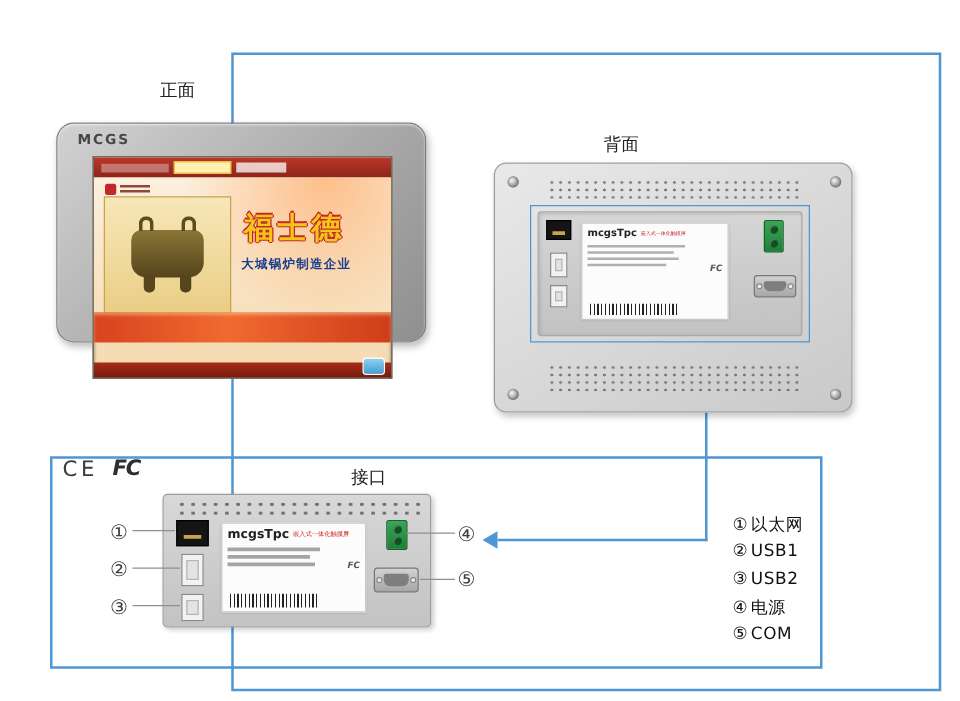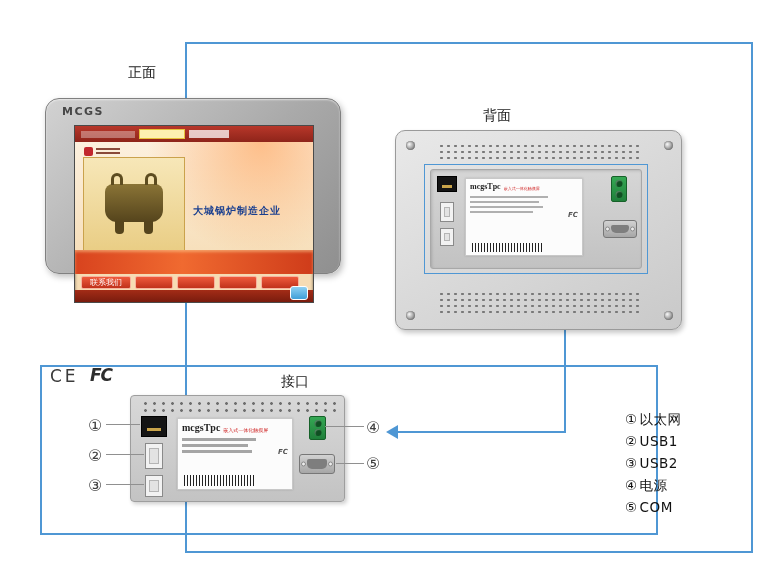--- a/index.html
+++ b/index.html
@@ -115,21 +115,21 @@
     border:1px solid #777; border-radius:3px; }
   .db9-inner { position:absolute; left:7px; right:7px; top:4px; bottom:4px;
     background:#7e7e7e; border-radius:2px 2px 5px 5px; }
   .db9-screw { position:absolute; top:50%; transform:translateY(-50%); width:5px;
     height:5px; border-radius:50%; background:#ececec; border:1px solid #8a8a8a; }
   .db9-screw.l { left:1px; } .db9-screw.r { right:1px; }
 
   
   .dev-label { position:absolute; background:#fcfcfc; border:1px solid #c8c8c8;
     box-shadow:0 0 2px rgba(0,0,0,.15); }
-  .lbl-top { display:flex; align-items:flex-end; gap:3px; padding:3px 4px 1px;font-family:Liberation Serif, serif; }
+  .lbl-top { display:flex; align-items:center; gap:3px; padding:3px 4px 1px; }
   .lbl-brand { font-weight:bold; color:#222; }
   .lbl-tag { color:#cf2121; white-space:nowrap; overflow:hidden; }
   .dev-label.sm .lbl-brand { font-size:8px; }
   .dev-label.sm .lbl-tag { font-size:4px; }
   .dev-label.lg .lbl-brand { font-size:10px; }
   .dev-label.lg .lbl-tag { font-size:5px; }
   .lbl-lines { padding:1px 4px; }
   .lbl-lines i { display:block; height:2px; background:#b0b0b0; margin:3px 0; }
   .dev-label.lg .lbl-lines i { height:3px; margin:3px 0; background:#a5a5a5; }
   .lbl-fcc { position:absolute; right:4px; top:42%; font-size:7px; font-weight:bold;
@@ -140,21 +140,21 @@
 
   
   #iface-panel { position:absolute; left:130px; top:395px; width:215px; height:107px;
     background:linear-gradient(#d8d8d8,#c3c3c3); border:1px solid #9e9e9e;
     border-radius:4px; box-shadow:2px 2px 4px rgba(0,0,0,.2); }
 
   
   .callout { position:absolute; font-size:16px; color:#3f3f3f; }
   .leader { position:absolute; height:1px; background:#909090; }
   .legend-row { position:absolute; left:586px; font-size:13.5px; color:#111;
-    letter-spacing:.5px; white-space:nowrap;margin-left:39px; }
+    letter-spacing:.5px; white-space:nowrap; }
   .legend-row span { margin-right:2px; }
   #cert-ce { position:absolute; left:50px; top:366px; font-size:17px; color:#3b3b3b;
     letter-spacing:3px; }
   #cert-fcc { position:absolute; left:90px; top:365px; font-size:17px; font-weight:bold;
     font-style:italic; color:#2e2e2e; letter-spacing:-1px; }
 </style>
 </head>
 <body>
 
 <div id="canvas">
@@ -186,29 +186,23 @@
           </span>
       </div>
       <div class="scr-ding-panel">
         <div class="ding-body">
           <i class="ding-handle l"></i>
           <i class="ding-handle r"></i>
           <i class="ding-leg l"></i>
           <i class="ding-leg r"></i>
         </div>
       </div>
+      <div class="scr-title">福士德</div>
       <div class="scr-sub">大城锅炉制造企业</div>
       <div class="scr-band"></div>
-      <div class="scr-btnrow">
-        <span class="scr-btn wide">联系我们</span>
-        <span class="scr-btn"></span>
-        <span class="scr-btn"></span>
-        <span class="scr-btn"></span>
-        <span class="scr-btn"></span>
-      </div>
       <div class="scr-bottombar"></div>
       <div class="scr-winicon"></div>
     </div>
   </div>
 
   <div id="back-device">
     <i class="screw" style="left:10px; top:10px;"></i>
     <i class="screw" style="right:8px; top:10px;"></i>
     <i class="screw" style="left:10px; bottom:9px;"></i>
     <i class="screw" style="right:8px; bottom:9px;"></i>

